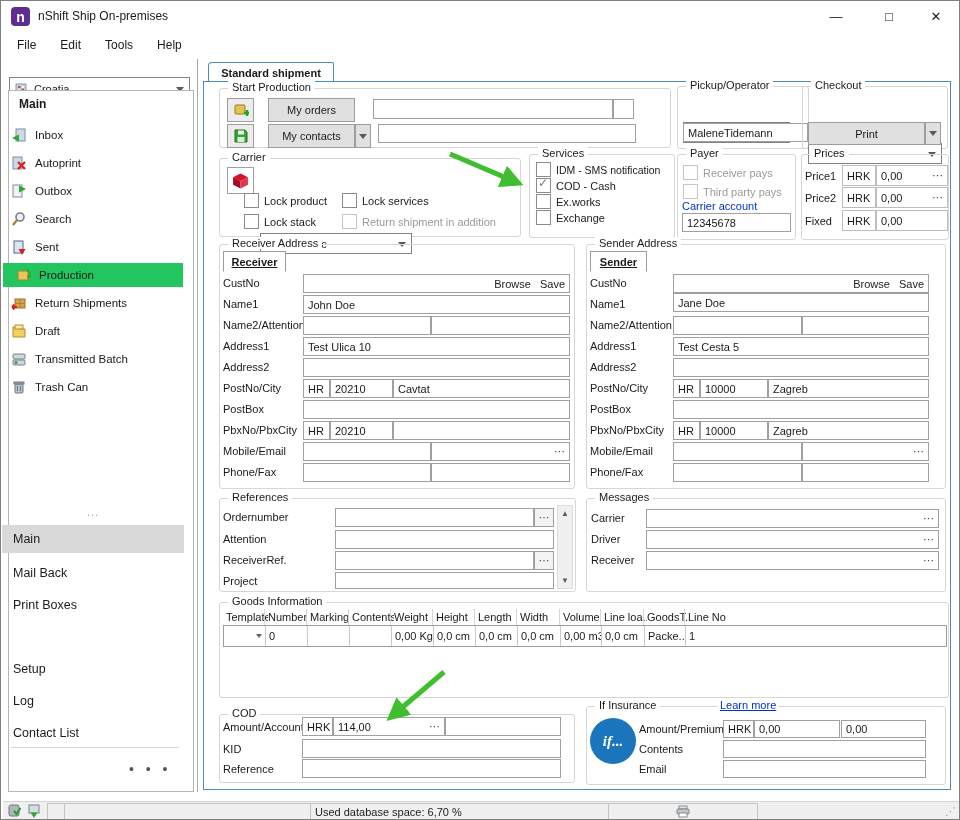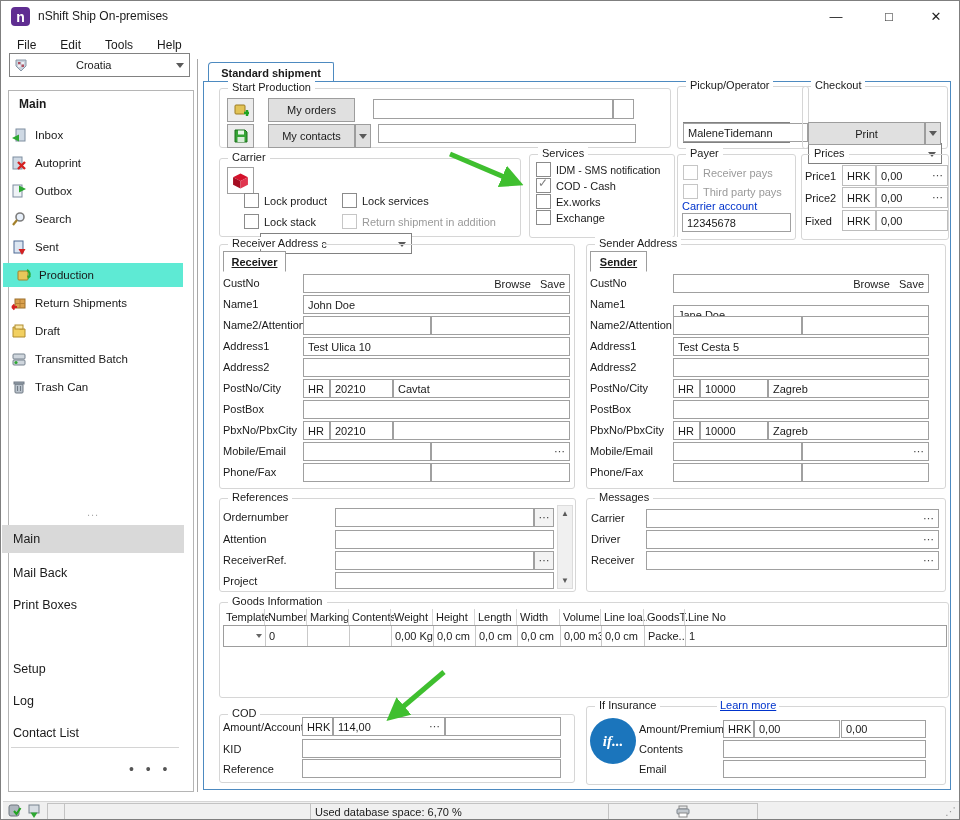--- a/index.html
+++ b/index.html
@@ -29,21 +29,21 @@
   .gray{color:#9a9a9a;}
   .link{color:#0033cc;}
   .ulink{color:#0033cc;text-decoration:underline;background:#fff;padding:0 3px;}
   .dots{margin-left:auto;color:#444;}
   .dots::after{content:"⋯";font-size:11px;}
   .dotsbtn{background:#f3f3f3;border:1px solid #a0a0a0;display:flex;align-items:center;justify-content:center;color:#444;}
   .dotsbtn::after{content:"⋯";}
   
   .sidebox{left:7px;top:89px;width:186px;height:702px;border:1px solid #b5b5b5;background:#fff;}
   .siderow{position:absolute;left:2px;width:180px;height:24px;display:flex;align-items:center;gap:8px;padding-left:8px;box-sizing:border-box;font-size:11.5px;}
-  .siderow.sel{background:#5eead4;padding-left:12px;}
+  .siderow.sel{background:#22c55e;padding-left:12px;}
   .navrow{position:absolute;left:1px;width:182px;height:28px;display:flex;align-items:center;padding-left:11px;box-sizing:border-box;font-size:12.5px;}
   .navrow.sel{background:#d9d9d9;}
   .grip{position:absolute;left:0;width:184px;text-align:center;color:#aaa;}
   .grip::after{content:"...";letter-spacing:1px;}
   .moredots{position:absolute;color:#555;font-size:14px;letter-spacing:4px;}
   .moredots::after{content:"• • •";}
   .icon16{width:16px;height:16px;flex:none;}
   
   .tab{left:207px;top:61px;width:126px;height:20px;background:#fff;border:1px solid #4d8ac0;border-bottom:none;
        border-top-left-radius:4px;border-top-right-radius:2px;display:flex;align-items:center;justify-content:center;font-weight:bold;}
@@ -81,21 +81,21 @@
     <div class="wbtn" style="left:915px;">✕</div>
   </div>
 
   <div class="abs menubar">
     <div class="menuitem">File</div>
     <div class="menuitem">Edit</div>
     <div class="menuitem">Tools</div>
     <div class="menuitem">Help</div>
   </div>
 
-  <div class="abs combo" style="left:8px;top:52px;width:181px;height:24px;gap:42px;">
+  <div class="abs combo" style="left:8px;top:76px;width:181px;height:24px;">
     <svg class="icon16" style="width:14px;height:14px;margin-right:6px;" viewBox="0 0 14 14">
       <path d="M2 2 h10 v6 l-5 5 -5 -5 z" fill="#c9d2dc" stroke="#8a98a8" stroke-width="1"></path>
       <rect x="4" y="4" width="2.5" height="2.5" fill="#b05060"></rect>
         <rect x="7.5" y="4" width="2.5" height="2.5" fill="#eef2f6"></rect>
       <rect x="4" y="6.5" width="2.5" height="2.5" fill="#eef2f6"></rect>
         <rect x="7.5" y="6.5" width="2.5" height="2.5" fill="#b05060"></rect>
     </svg>
     <span>Croatia</span>
     <span class="carrot"></span>
   </div>
@@ -410,21 +410,21 @@
   </div>
   <div class="abs addrbtn" style="left:589px;top:250px;width:57px;height:21px;">
       <span>Sender</span>
     </div>
   <div class="abs lbl" style="left:589px;top:272px;height:19px;">CustNo</div>
   <div class="abs fld" style="left:672px;top:273px;width:256px;height:19px;justify-content:flex-end;gap:9px;">
     <span>Browse</span>
       <span>Save</span>
   </div>
   <div class="abs lbl" style="left:589px;top:293px;height:19px;">Name1</div>
-  <div class="abs fld" style="left:672px;top:304px;width:256px;height:19px;">
+  <div class="abs fld" style="left:672px;top:292px;width:256px;height:19px;">
       <span>Jane Doe</span>
     </div>
   <div class="abs lbl" style="left:589px;top:314px;height:19px;">Name2/Attention</div>
   <div class="abs fld" style="left:672px;top:315px;width:129px;height:19px;"></div>
   <div class="abs fld" style="left:801px;top:315px;width:127px;height:19px;"></div>
   <div class="abs lbl" style="left:589px;top:335px;height:19px;">Address1</div>
   <div class="abs fld" style="left:672px;top:336px;width:256px;height:19px;">
       <span>Test Cesta 5</span>
     </div>
   <div class="abs lbl" style="left:589px;top:356px;height:19px;">Address2</div>

